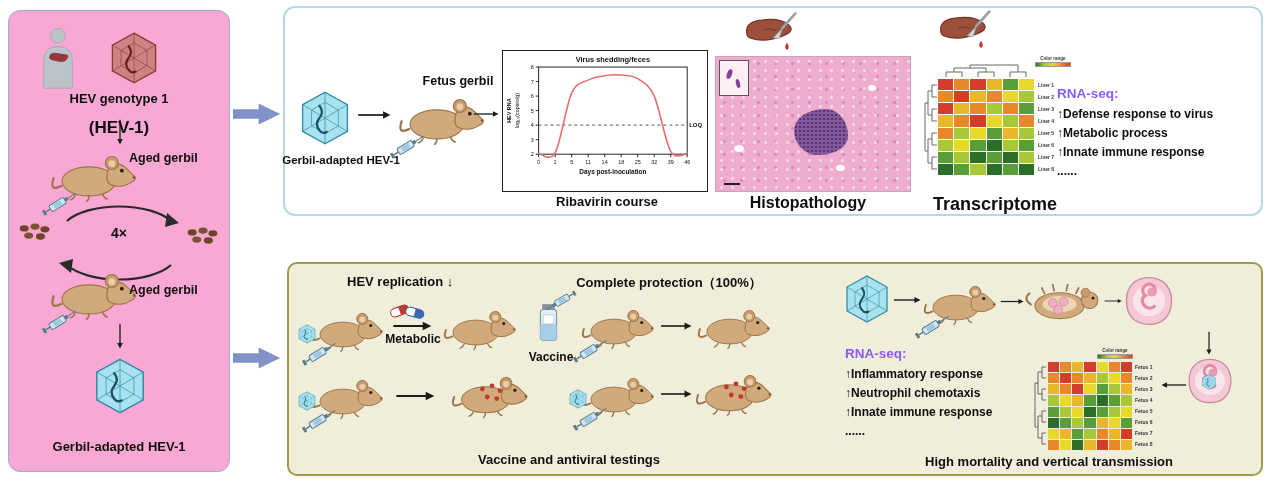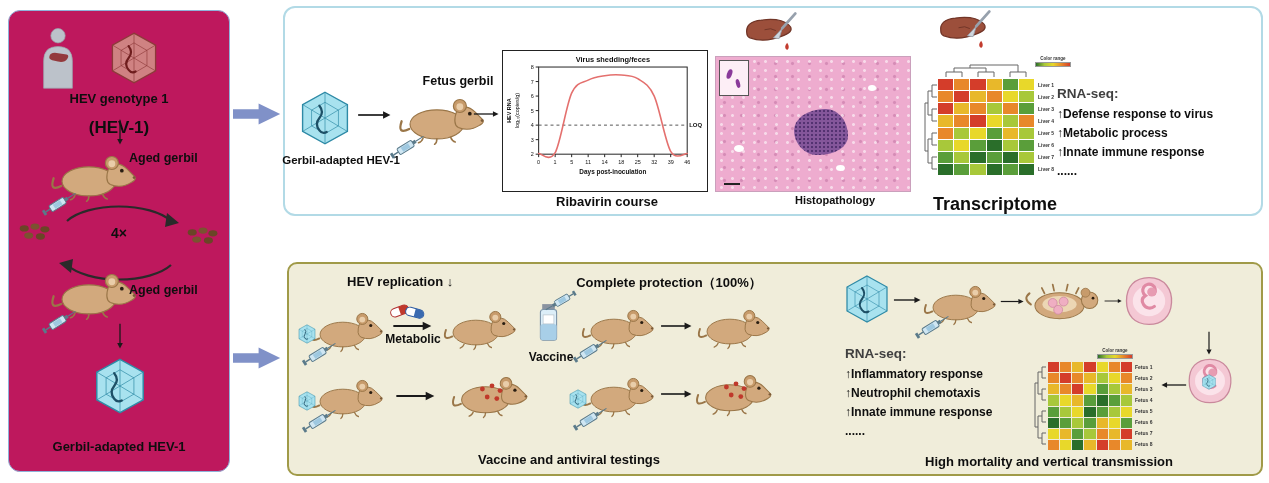--- a/index.html
+++ b/index.html
@@ -1,20 +1,20 @@
 <!DOCTYPE html>
 <html><head>
 <meta charset="utf-8">
 <style>
   *{margin:0;padding:0;box-sizing:border-box;}
   body{font-family:"Liberation Sans",sans-serif;background:#fff;}
   #fig{position:relative;width:1269px;height:483px;background:#fff;overflow:hidden;}
   .abs{position:absolute;}
   .panel{position:absolute;}
-  #left-panel{left:8px;top:10px;width:222px;height:462px;background:#be185d;border:1.5px solid #8fb2da;border-radius:12px;}
+  #left-panel{left:8px;top:10px;width:222px;height:462px;background:#f9a8d4;border:1.5px solid #8fb2da;border-radius:12px;}
   #top-panel{left:283px;top:6px;width:980px;height:210px;background:#ffffff;border:2px solid #b2dae6;border-radius:12px;}
   #bottom-panel{left:287px;top:262px;width:976px;height:214px;background:#f0edda;border:2px solid #a09a48;border-radius:10px;}
   .lbl{position:absolute;font-weight:700;color:#0e0e0e;}
   .c{text-align:center;}
   .mouse{position:absolute;}
   .mouse .body{width:100%;height:100%;display:block;}
   .mouse .syr{position:absolute;left:-10px;bottom:-8px;width:42px;height:16px;transform:rotate(-32deg);}
   .mouse .vir{position:absolute;left:-12px;top:38%;width:20px;height:20px;}
   .mouse .inf{position:absolute;left:32%;top:22%;width:32px;height:24px;}
   
@@ -38,21 +38,21 @@
   .hist-scalebar{position:absolute;left:8px;bottom:6px;width:16px;height:2px;background:#222;}
   
   .hm-grid{display:grid;gap:1px;}
   .hm-rows{display:grid;width:36px;font-size:5px;font-weight:600;color:#333;line-height:1;}
   .hm-rows div{display:flex;align-items:center;}
   .hm-legend{position:absolute;display:flex;flex-direction:column;align-items:center;}
   .hm-legend-label{font-size:4.5px;color:#333;font-weight:600;}
   .hm-grad{width:36px;height:5px;border:0.5px solid #999;margin-top:1px;
     background:linear-gradient(to right,#2a6e2a,#a8c83a,#e8d82a,#e8882a,#d43d2a);}
   .dendro{stroke:#666;stroke-width:1;fill:none;}
-  .rs-title{font-weight:700;font-size:13.5px;color:#404040;margin-bottom:6px;}
+  .rs-title{font-weight:700;font-size:13.5px;color:#8b5cf6;margin-bottom:6px;}
   .rs-item{font-weight:700;font-size:12px;color:#0e0e0e;margin-bottom:5px;}
 </style>
 </head>
 <body>
 
 <div id="fig">
 
   <svg width="0" height="0" style="position:absolute" aria-hidden="true">
     <defs>
       <symbol id="sym-virus-blue" viewBox="0 0 100 100">
@@ -294,21 +294,21 @@
       <div class="hist-blob"></div>
       <div class="hist-vessel hv1"></div>
       <div class="hist-vessel hv2"></div>
       <div class="hist-vessel hv3"></div>
       <div class="hist-inset">
           <span class="hi-mark m1"></span>
           <span class="hi-mark m2"></span>
         </div>
       <div class="hist-scalebar"></div>
     </div>
-    <div class="lbl c" style="left:465px;top:186px;width:170px;font-size:11px">Histopathology</div>
+    <div class="lbl c" style="left:438px;top:186px;width:170px;font-size:16px">Histopathology</div>
 
     <svg class="abs" style="left:650px;top:2px;width:60px;height:42px">
         <use href="#sym-liver-scalpel"></use>
       </svg>
     <div class="abs" id="hm-top" style="left:637px;top:44px;width:152px;height:146px">
       <svg class="abs" viewBox="0 0 96 13" style="left:16px;top:12px;width:96px;height:13px">
         <path class="dendro" d="M8,13V8H24V13 M16,8V4 M40,13V8H56V13 M48,8V4 M16,4H48 M32,4V1 M72,13V8H88V13 M80,8V1 M32,1H80"></path>
       </svg>
       <svg class="abs" viewBox="0 0 13 96" style="left:2px;top:27px;width:13px;height:96px">
         <path class="dendro" d="M13,6H8V18H13 M13,30H8V42H13 M13,54H8V66H13 M13,78H8V90H13 M8,12H4V36H8 M8,60H4V84H8 M4,24H1V72H4"></path>

